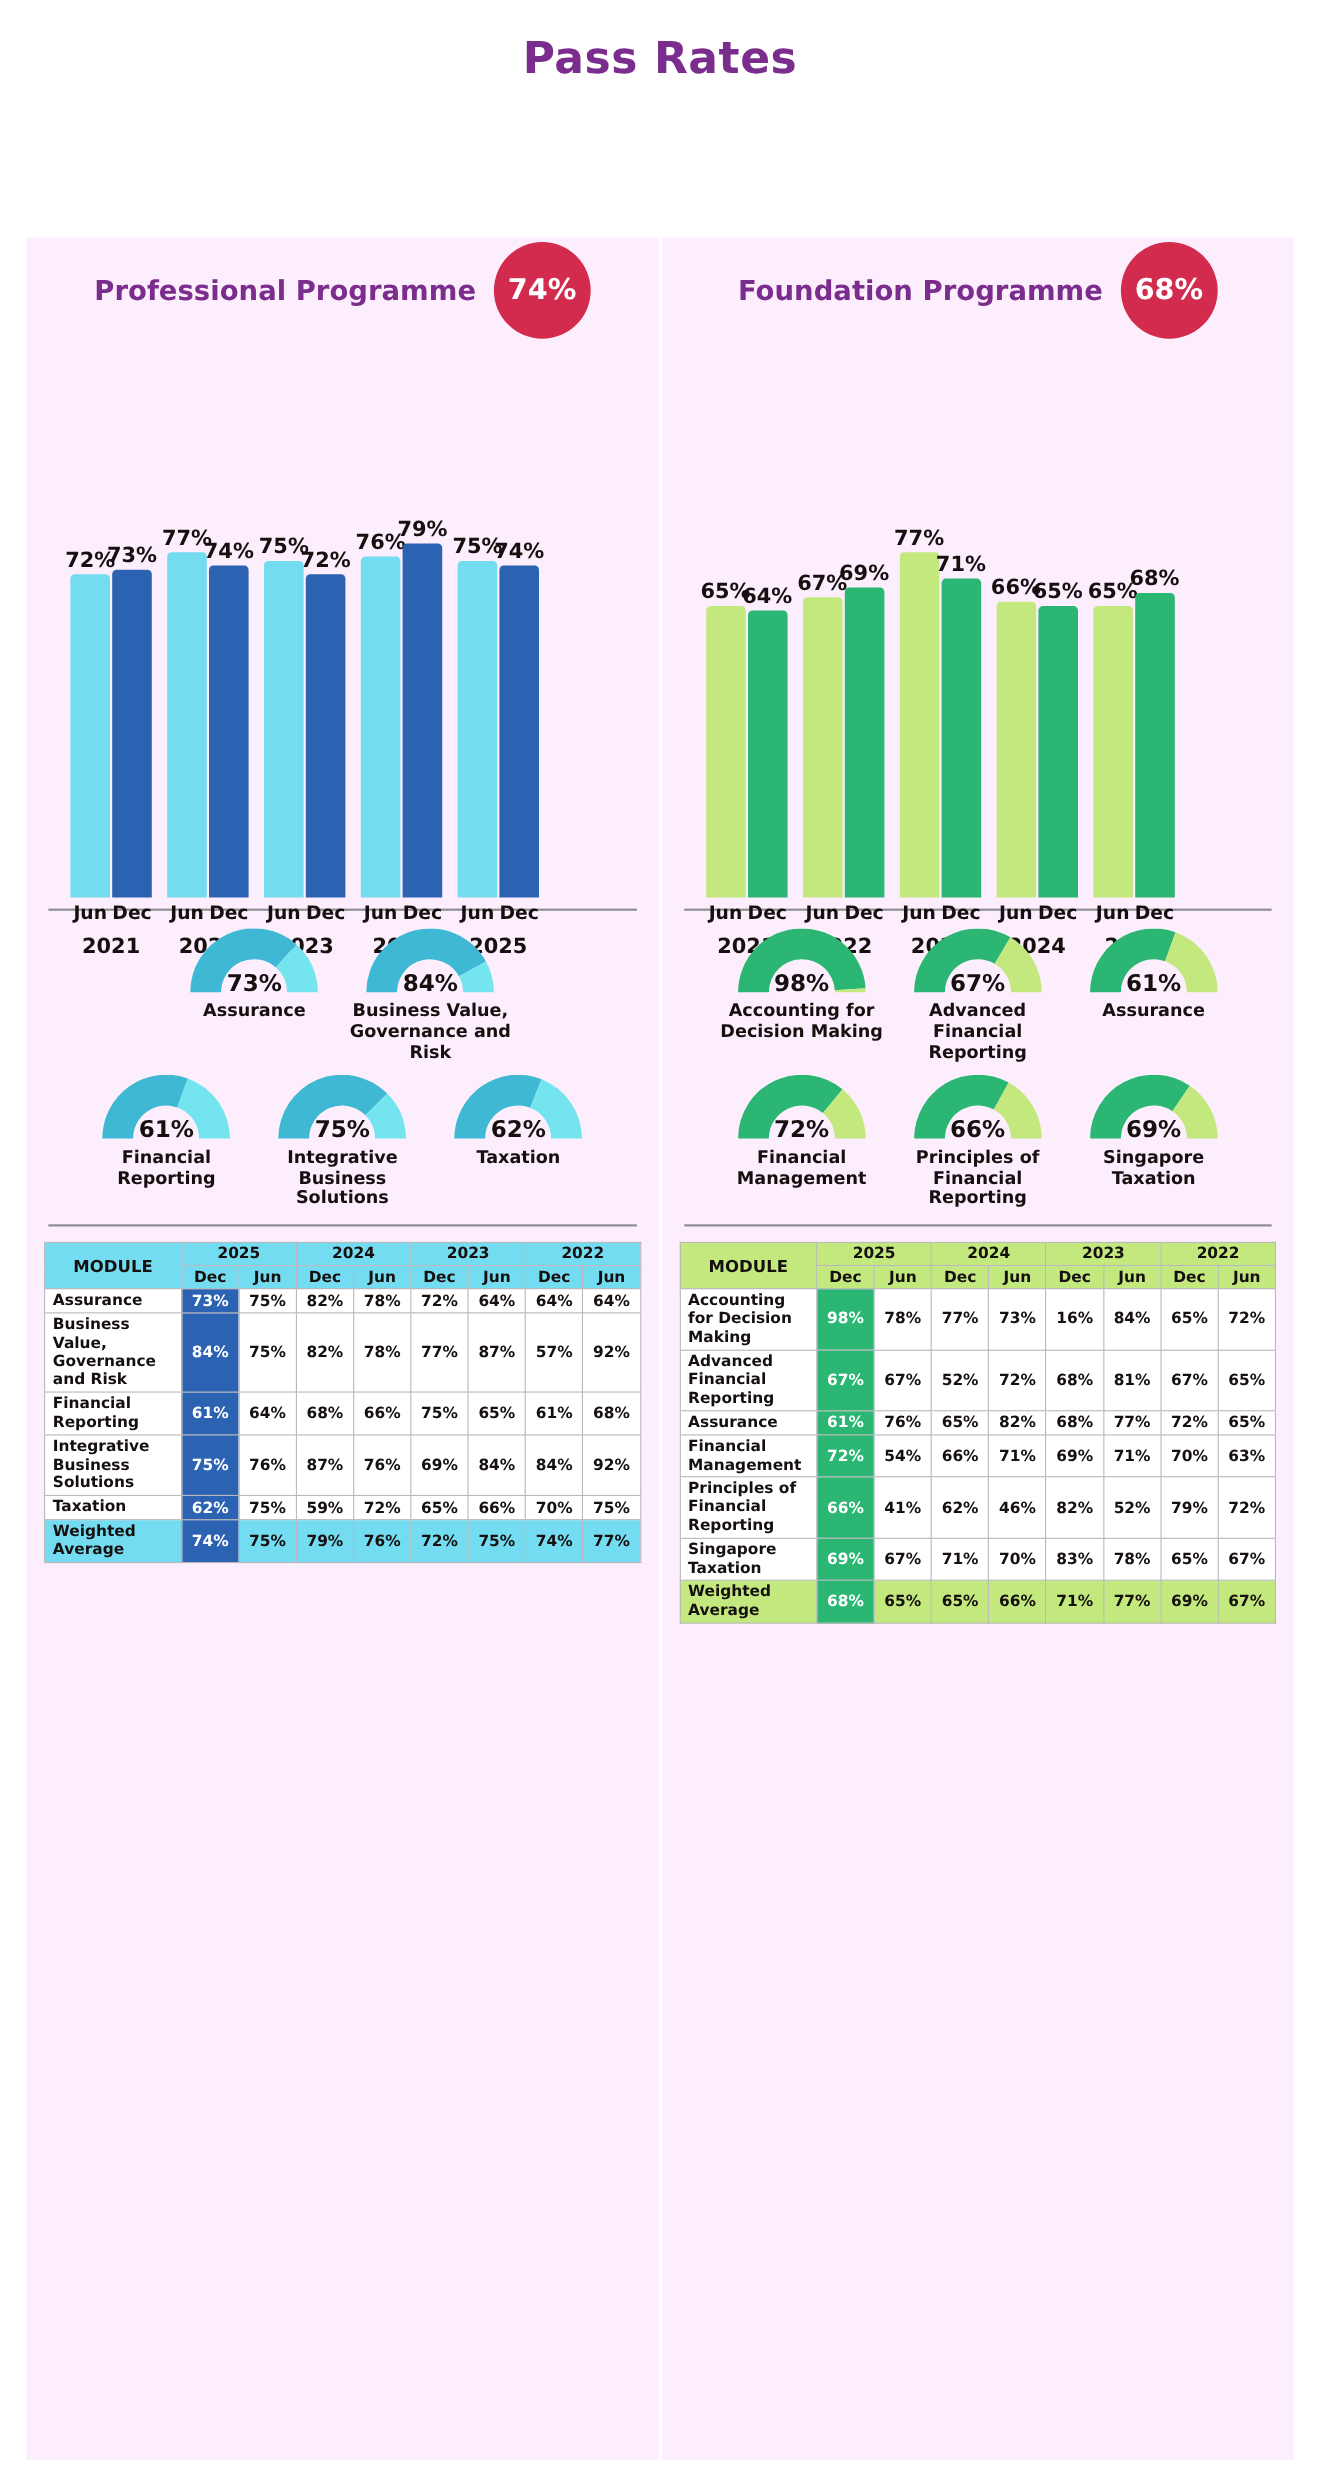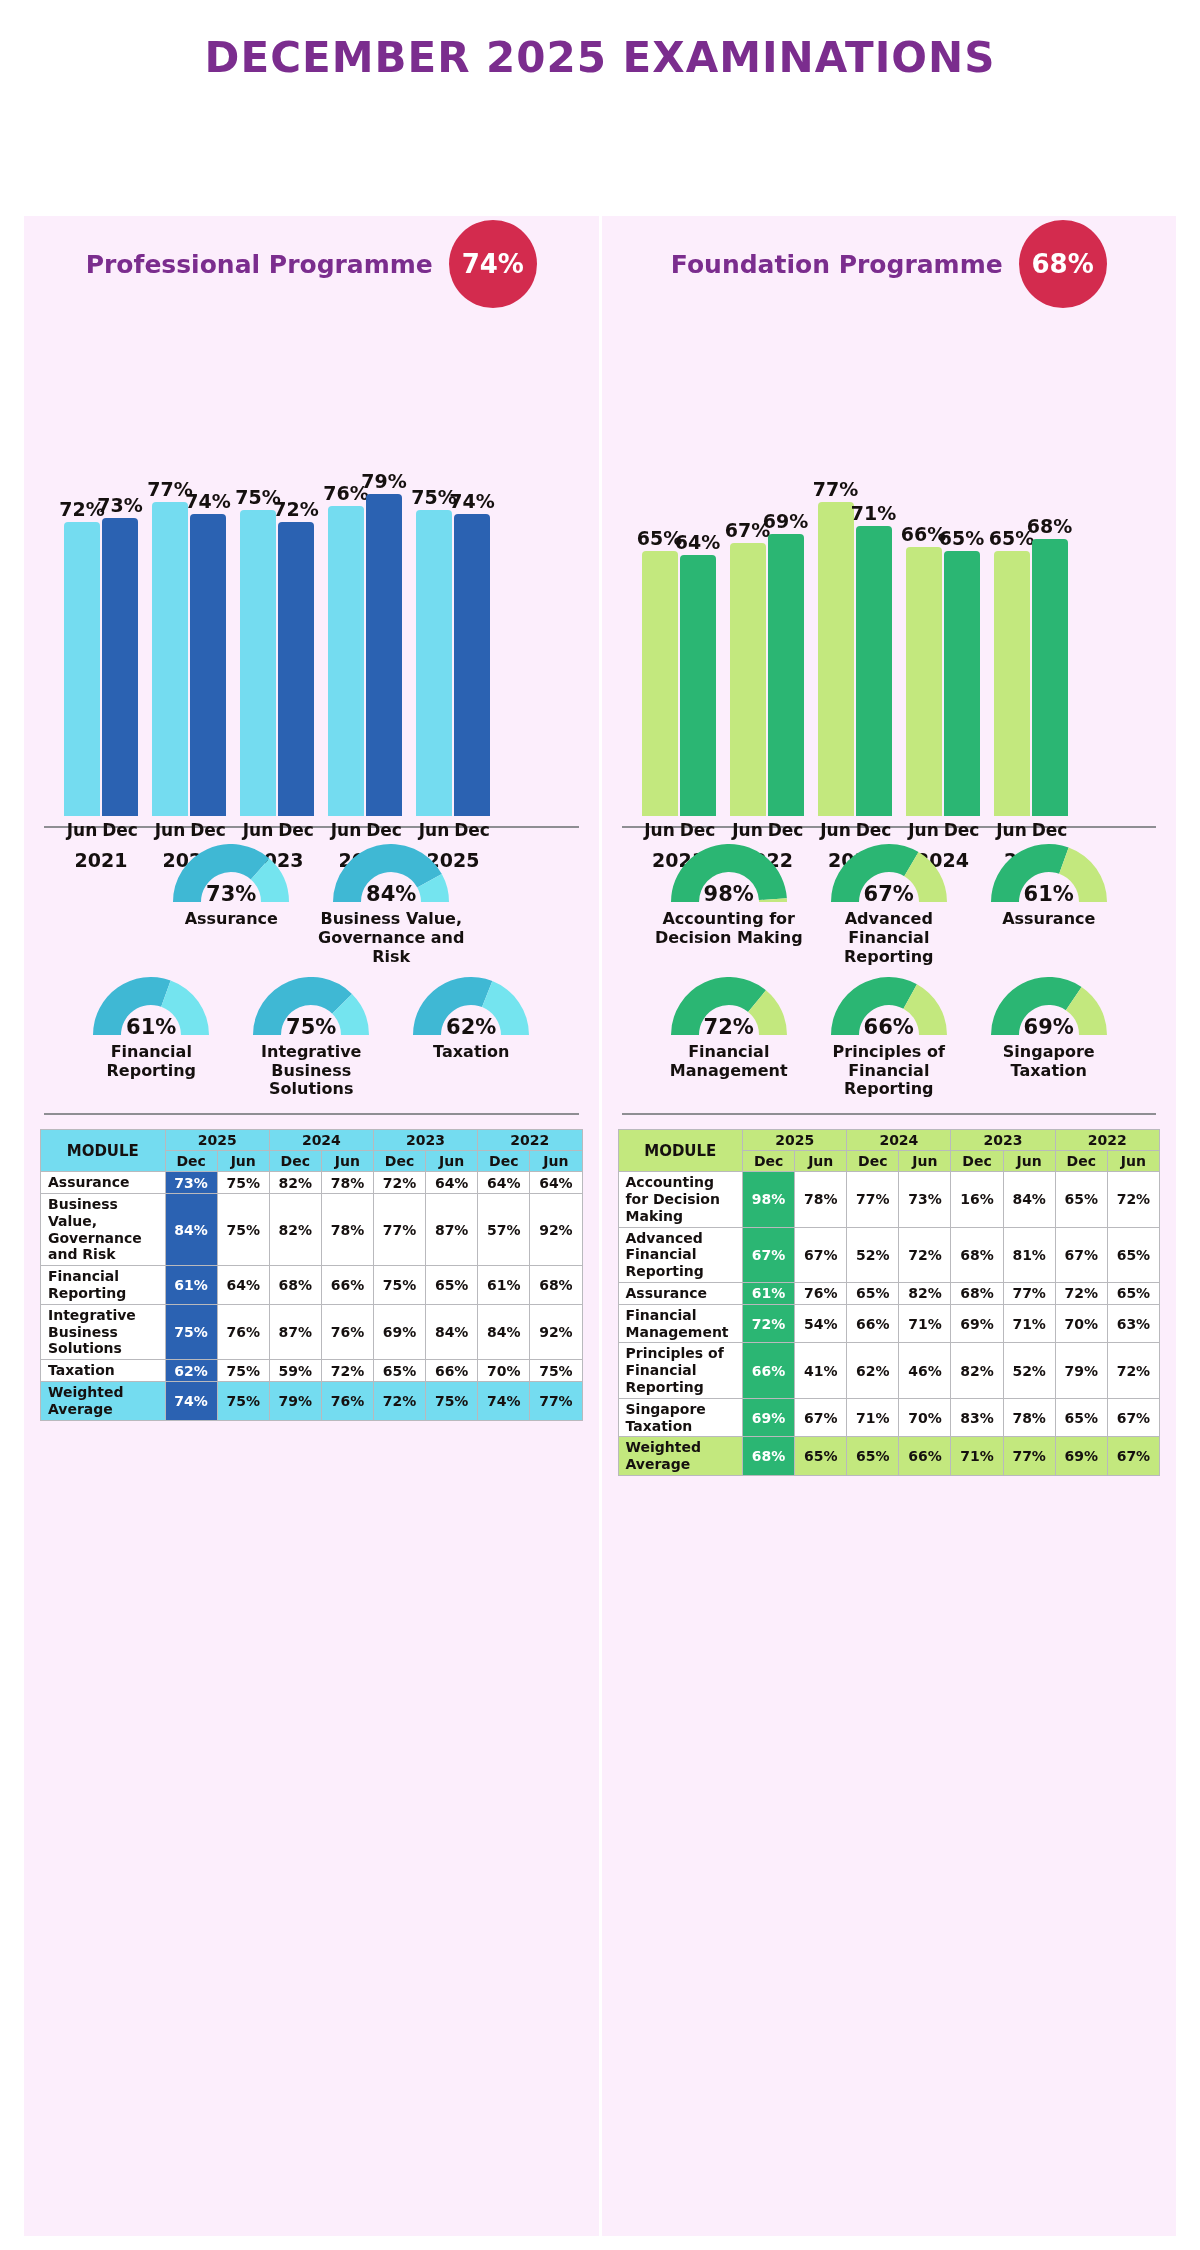--- a/index.html
+++ b/index.html
@@ -133,21 +133,21 @@
   table.data td.hl { color: #ffffff; }
   table.data tr.wavg td { font-weight: bold; }
   table.data tr.wavg td.mod { text-align: left; }
   .col-mod { width: 23%; }
   .col-v { width: 9.625%; }
 </style>
 </head>
 <body>
 
 <div class="page-title-block">
-  <div class="title-sub">DECEMBER 2025 EXAMINATIONS</div>
+  <div class="title-main">Pass Rates</div>
 </div>
 
 <div class="panels">
 
   <div class="panel left">
     <div class="panel-head">
       <div class="panel-title">Professional Programme</div>
       <div class="overall-bubble">74%</div>
     </div>
 

